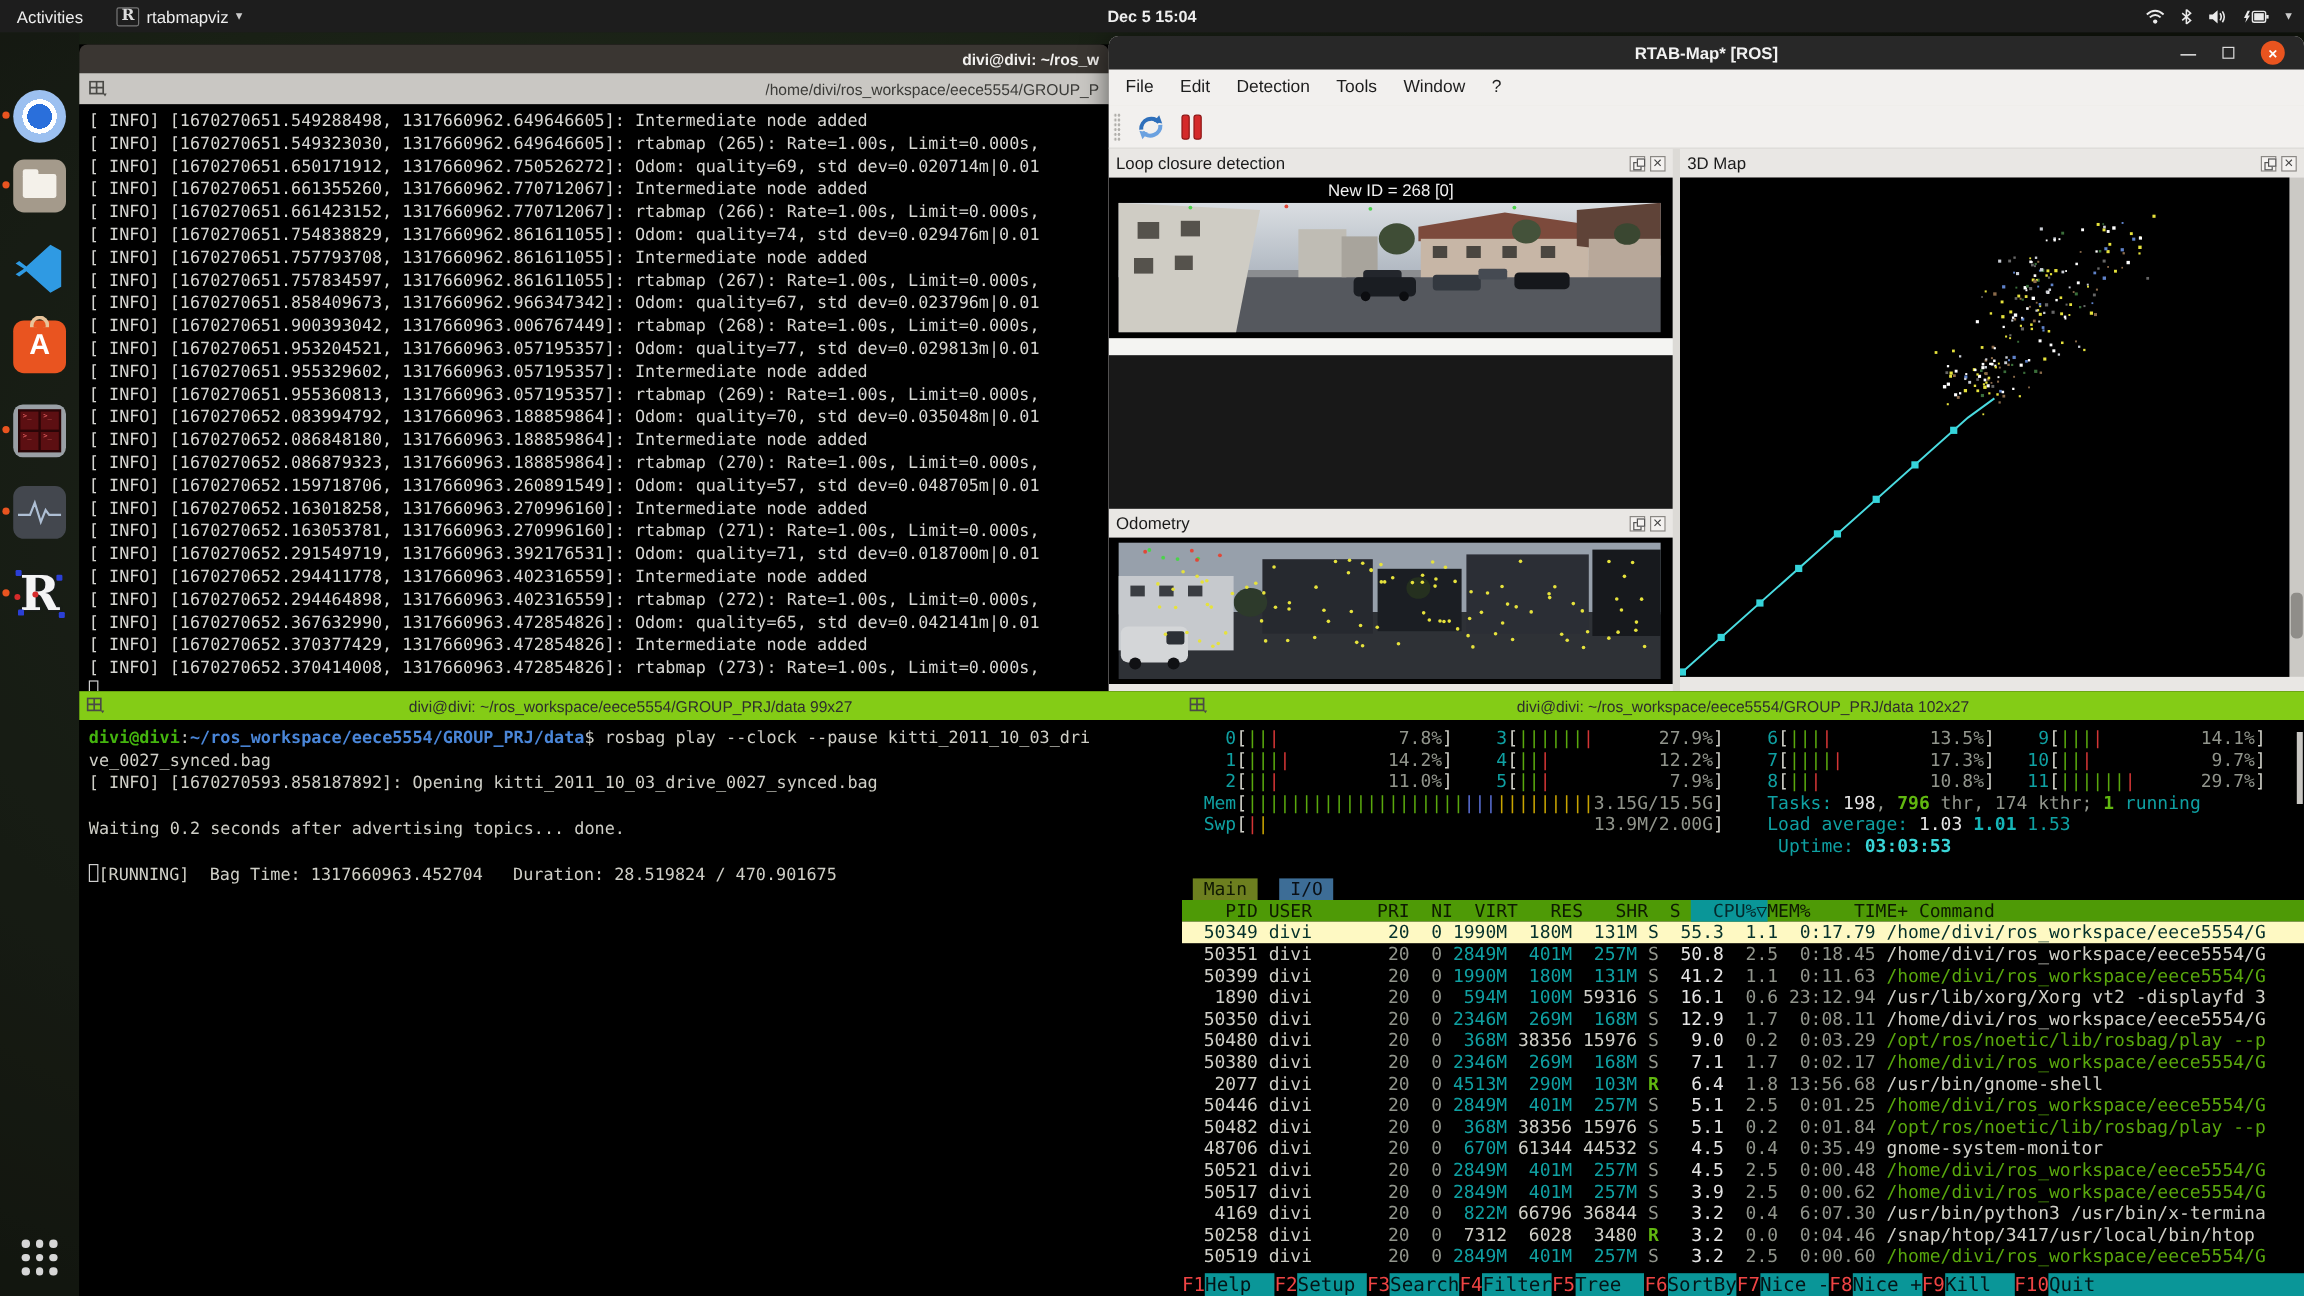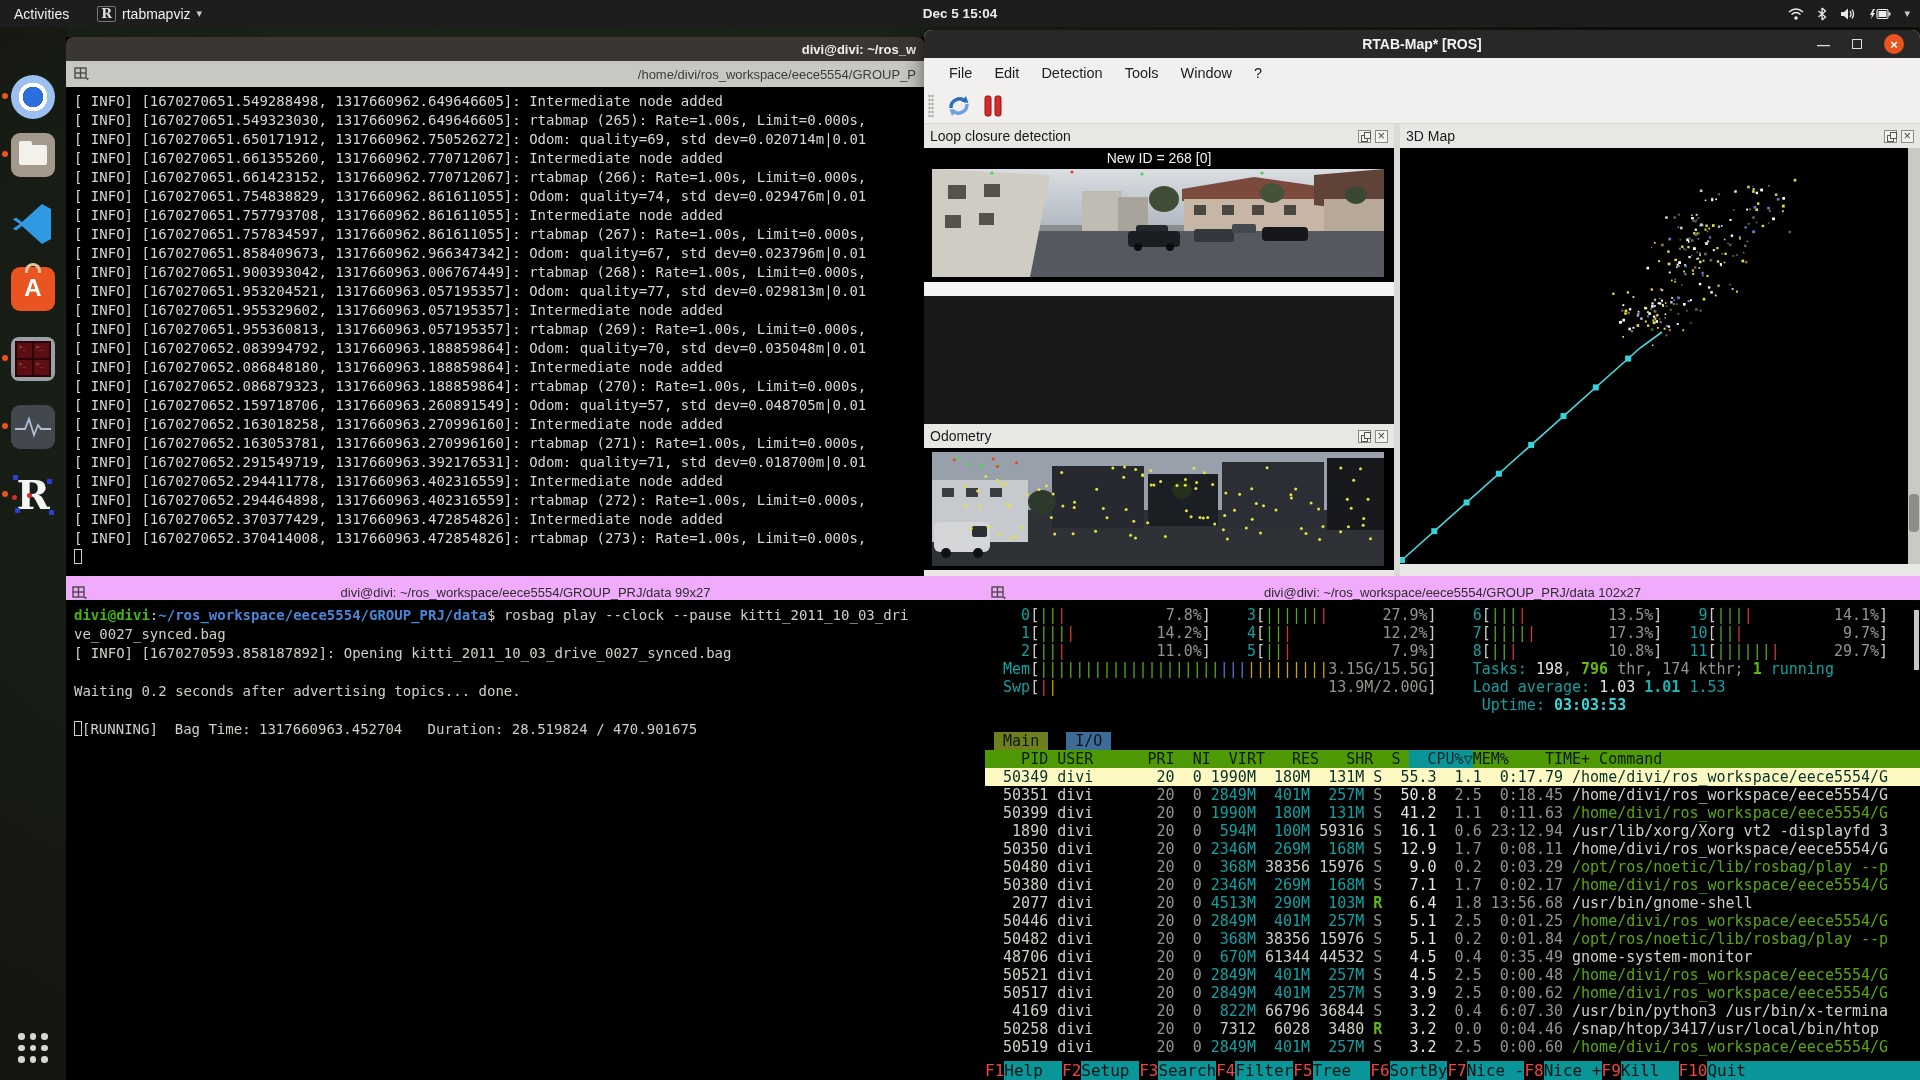--- a/index.html
+++ b/index.html
@@ -65,21 +65,21 @@
   
   .rtab { left:924px; top:30px; width:996px; height:546px; background:#e9e7e4; border-radius:8px 8px 0 0;
     box-shadow:0 4px 22px rgba(0,0,0,.55); }
   .rtab-titlebar { height:28px; background:#282828; border-radius:8px 8px 0 0; position:relative;
     display:flex; align-items:center; justify-content:center; color:#f2f2f2; font-weight:bold; font-size:14px; }
   .winbtns { position:absolute; right:16px; top:0; height:28px; display:flex; align-items:center; gap:22px; }
   .wbtn { color:#dcdcdc; font-size:13px; line-height:13px; }
   .wbtn.max { width:10px; height:10px; border:1.5px solid #dcdcdc; }
   .wbtn.close { width:20px; height:20px; border-radius:50%; background:#e9541f; color:#fff; display:flex;
     align-items:center; justify-content:center; font-size:13px; }
-  .rtab-menubar { height:30px; background:#f2f0ee; display:flex; align-items:center; padding-left:14px;
+  .rtab-menubar { height:30px; background:#f2f0ee; display:flex; align-items:center; padding-left:3px;
     font-size:14.5px; color:#1d1d1d; }
   .menu-item { padding:0 11px; }
   .rtab-toolbar { height:36px; background:#f2f0ee; border-bottom:1px solid #d8d6d2; display:flex; align-items:center; gap:10px; padding-left:4px; }
   .tool-handle { width:6px; height:24px; margin-right:2px;
     background-image:radial-gradient(#b0aeaa 1px, transparent 1.2px); background-size:3px 4px; }
   .rtab-content { position:absolute; left:0; top:94px; width:996px; height:452px; background:#e9e7e4; overflow:hidden; }
   .panel-hdr { height:24px; display:flex; align-items:center; padding:0 6px; color:#1a1a1a; font-size:14px; }
   .panel-hdr .sp { flex:1; }
   .ph-btn { width:13px; height:13px; border:1px solid #8a8884; margin-left:4px; position:relative; background:#f4f2f0; }
   .ph-float:before { content:""; position:absolute; left:2px; top:4px; width:5px; height:5px; border:1px solid #555; }
@@ -95,21 +95,21 @@
   .odom-black { position:absolute; left:0; top:324px; width:470px; height:122px; background:#000; }
   .odom-img { position:absolute; left:8px; top:4px; width:452px; height:114px; }
   .vsplit { position:absolute; left:470px; top:0; width:6px; height:452px; background:#dcdad6; }
   .map-panel { position:absolute; left:476px; top:0; width:520px; height:452px; }
   .map-view { position:absolute; left:0; top:24px; width:508px; height:416px; background:#000; }
   .map-scroll { position:absolute; right:0; top:24px; width:12px; height:416px; background:#cbc9c5; }
   .map-thumb { position:absolute; left:1px; width:10px; top:346px; height:38px; background:#8f8d89; border-radius:4px; }
 
   
   .term-bl { left:66px; top:576px; width:919px; height:504px; background:#000; }
-  .lightbar { height:24px; background:#f0abfc; display:flex; align-items:flex-end; padding:0 6px;
+  .lightbar { height:24px; background:#84cc16; display:flex; align-items:center; padding:0 6px;
     font-size:13px; color:#2e2e2c; position:relative; }
   .lightbar .ttl { position:absolute; left:0; right:0; text-align:center; }
   .term-bl .term-body { top:24px; padding:6px 8px; font-size:14px; }
   .htop { left:985px; top:576px; width:935px; height:504px; background:#000; }
   .htop-body { position:absolute; left:0; top:24px; right:0; bottom:0; background:#000;
     font-size:15px; padding-top:6px; overflow:hidden; }
   .hl { line-height:18px; height:18px; white-space:pre; font-family:"DejaVu Sans Mono",monospace; }
   .hl.hrow { background:#4e9a06; }
   .prow.sel { background:#fef9c3; }
   .prow.sel span { color:#05312b !important; font-weight:normal !important; }
@@ -255,20 +255,21 @@
         <div class="tl">[ INFO] [1670270651.955360813, 1317660963.057195357]: rtabmap (269): Rate=1.00s, Limit=0.000s,</div>
         <div class="tl">[ INFO] [1670270652.083994792, 1317660963.188859864]: Odom: quality=70, std dev=0.035048m|0.01</div>
         <div class="tl">[ INFO] [1670270652.086848180, 1317660963.188859864]: Intermediate node added</div>
         <div class="tl">[ INFO] [1670270652.086879323, 1317660963.188859864]: rtabmap (270): Rate=1.00s, Limit=0.000s,</div>
         <div class="tl">[ INFO] [1670270652.159718706, 1317660963.260891549]: Odom: quality=57, std dev=0.048705m|0.01</div>
         <div class="tl">[ INFO] [1670270652.163018258, 1317660963.270996160]: Intermediate node added</div>
         <div class="tl">[ INFO] [1670270652.163053781, 1317660963.270996160]: rtabmap (271): Rate=1.00s, Limit=0.000s,</div>
         <div class="tl">[ INFO] [1670270652.291549719, 1317660963.392176531]: Odom: quality=71, std dev=0.018700m|0.01</div>
         <div class="tl">[ INFO] [1670270652.294411778, 1317660963.402316559]: Intermediate node added</div>
         <div class="tl">[ INFO] [1670270652.294464898, 1317660963.402316559]: rtabmap (272): Rate=1.00s, Limit=0.000s,</div>
+        <div class="tl">[ INFO] [1670270652.367632990, 1317660963.472854826]: Odom: quality=65, std dev=0.042141m|0.01</div>
         <div class="tl">[ INFO] [1670270652.370377429, 1317660963.472854826]: Intermediate node added</div>
         <div class="tl">[ INFO] [1670270652.370414008, 1317660963.472854826]: rtabmap (273): Rate=1.00s, Limit=0.000s,</div>
         <div class="tl"><span class="cursor-hollow"></span></div>
       </div>
   </div>
 
   <div class="win rtab">
     <div class="rtab-titlebar">
       <span>RTAB-Map* [ROS]</span>
       <span class="winbtns">

